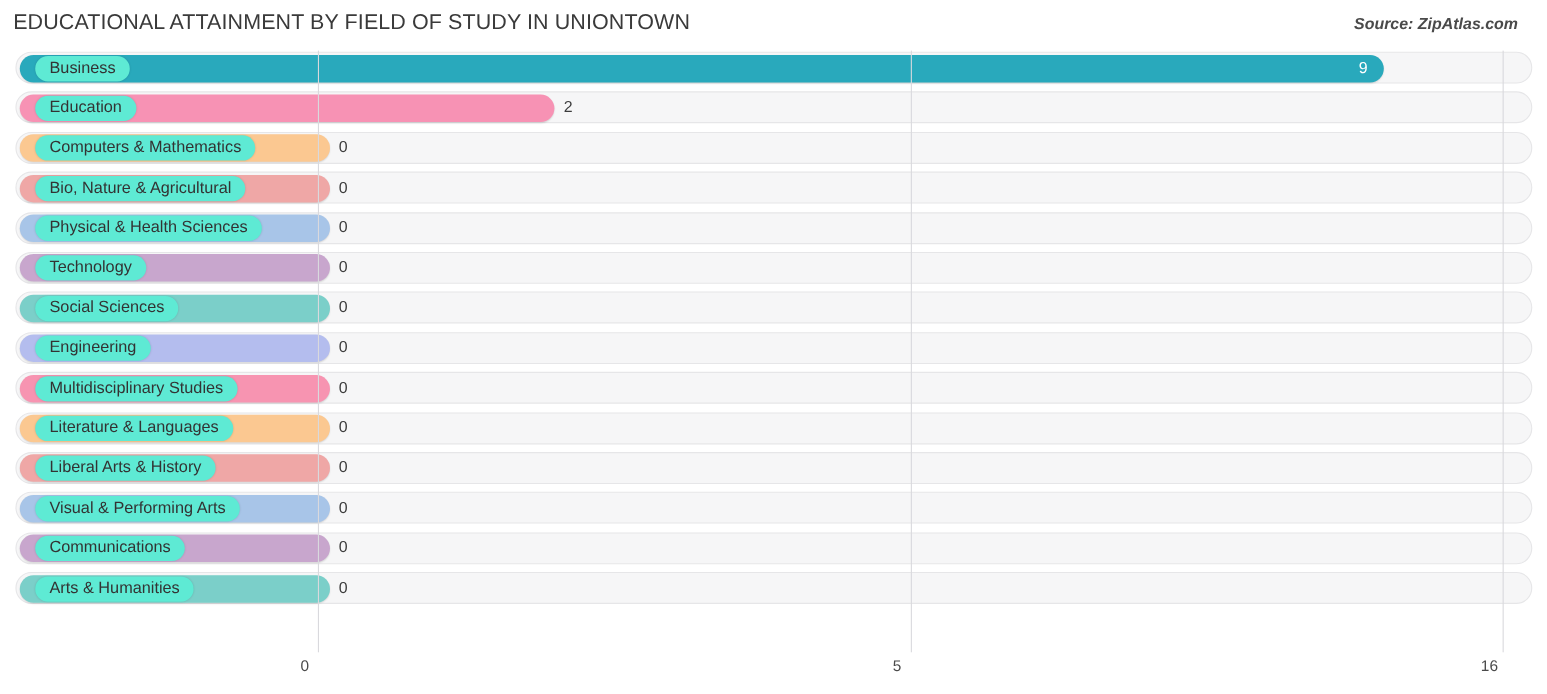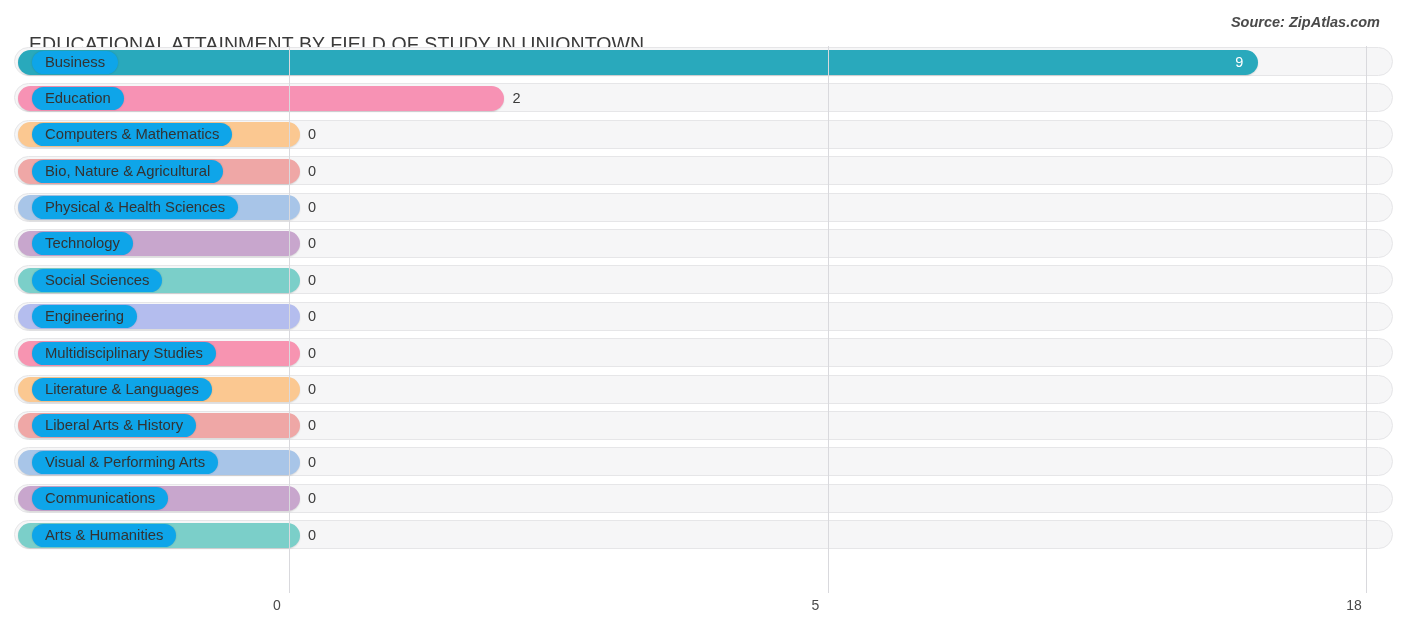--- a/index.html
+++ b/index.html
@@ -16,28 +16,27 @@
     position: relative;
   }
 
   
   .header {
     position: relative;
     height: 44px;
   }
   .chart-title {
     position: absolute;
-    left: 29px;
+    left: 12px;
     top: 9px;
     font-size: 19.5px;
     font-weight: 400;
     letter-spacing: 0.1px;
     color: #3a3a3a;
     white-space: nowrap;
-    margin-top: 24px;
   }
   .source {
     position: absolute;
     right: 26px;
     top: 14px;
     font-size: 14.5px;
     font-style: italic;
     font-weight: bold;
     color: #4a4a4a;
     white-space: nowrap;
@@ -105,21 +104,21 @@
   }
 
   
   .label-pill {
     position: absolute;
     left: 32px;
     top: 6.5px;
     height: 23px;
     line-height: 23px;
     padding: 0 13px;
-    background: #0ea5e9;
+    background: #5eead4;
     border-radius: 12px;
     font-size: 14.8px;
     color: #333333;
     white-space: nowrap;
     box-shadow: 0 0 2px rgba(0,0,0,0.16);
     z-index: 4;
   }
 
   
   .value-out {
@@ -261,14 +260,14 @@
   <div class="gridlines" id="gridlines">
       <div class="gridline" style="left: 289px;"></div>
       <div class="gridline" style="left: 827.5px;"></div>
       <div class="gridline" style="left: 1366px;"></div>
     </div>
 </div>
 
 <div class="axis" id="axis">
     <div class="tick-label" style="left: 277px;">0</div>
     <div class="tick-label" style="left: 815.5px;">5</div>
-    <div class="tick-label" style="left: 1354px;">18</div>
+    <div class="tick-label" style="left: 1354px;">16</div>
   </div>
 
 </body></html>

